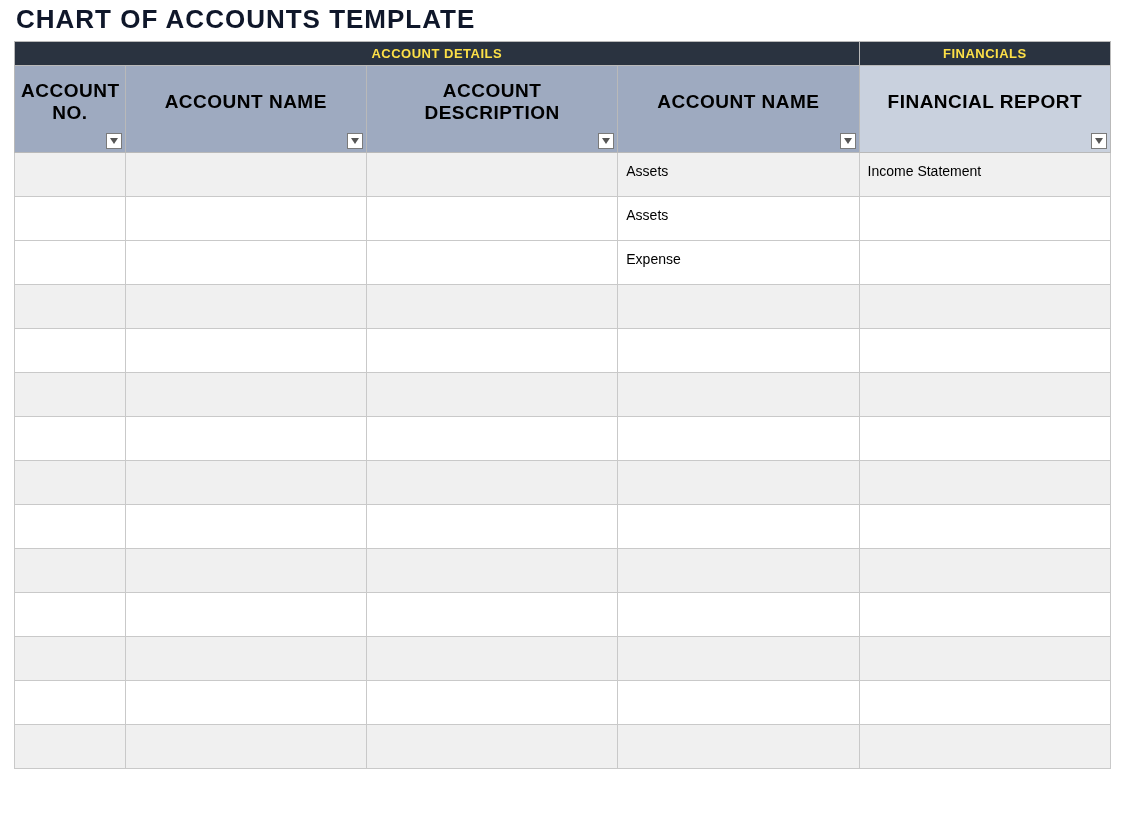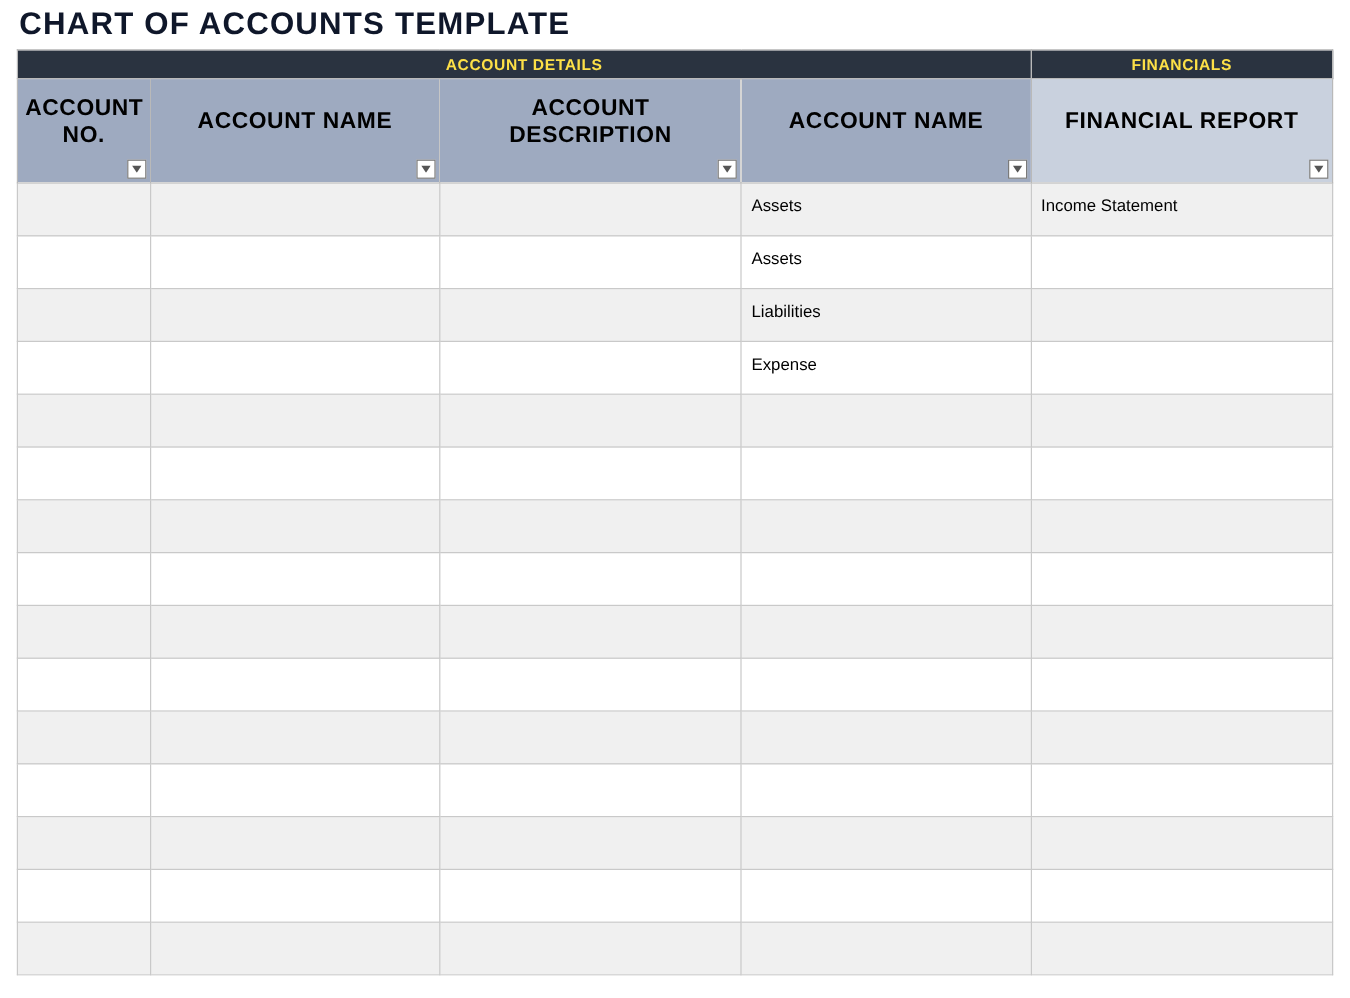--- a/index.html
+++ b/index.html
@@ -147,27 +147,20 @@
           <td>Assets</td>
           <td>Income Statement</td>
         </tr>
         <tr class="data-row">
           <td></td>
           <td></td>
           <td></td>
           <td>Assets</td>
           <td></td>
         </tr>
-        <tr class="data-row alt">
-          <td></td>
-          <td></td>
-          <td></td>
-          <td>Liabilities</td>
-          <td></td>
-        </tr>
         <tr class="data-row">
           <td></td>
           <td></td>
           <td></td>
           <td>Expense</td>
           <td></td>
         </tr>
         <tr class="data-row alt">
           <td></td>
           <td></td>

